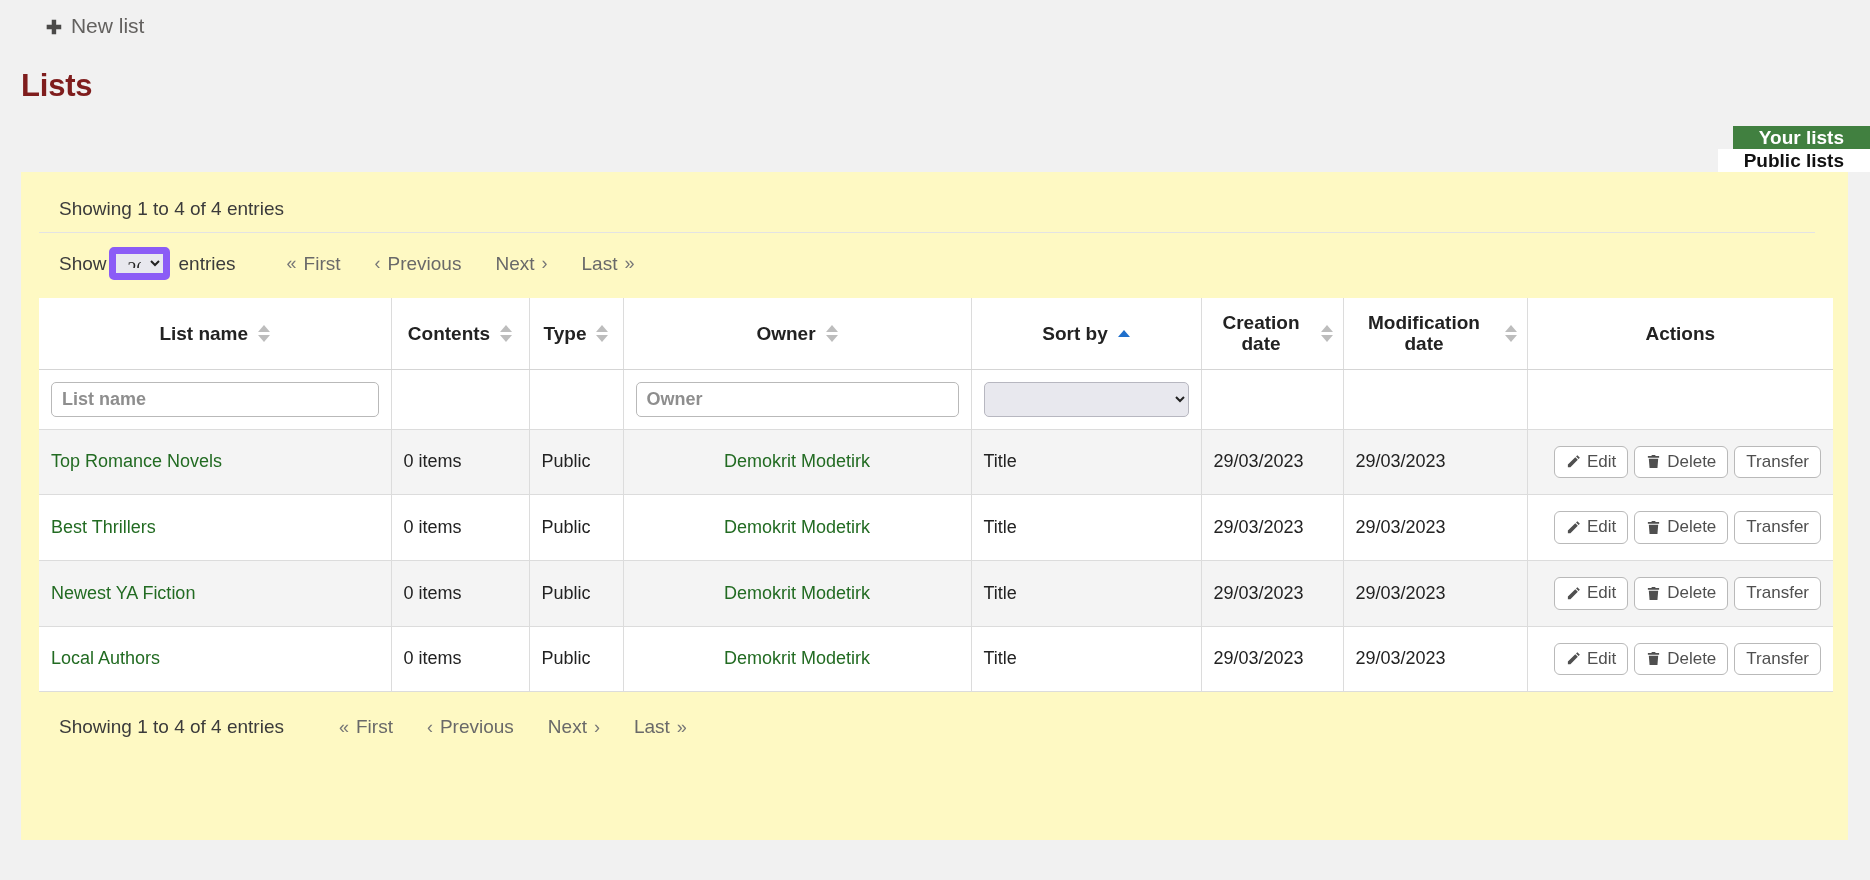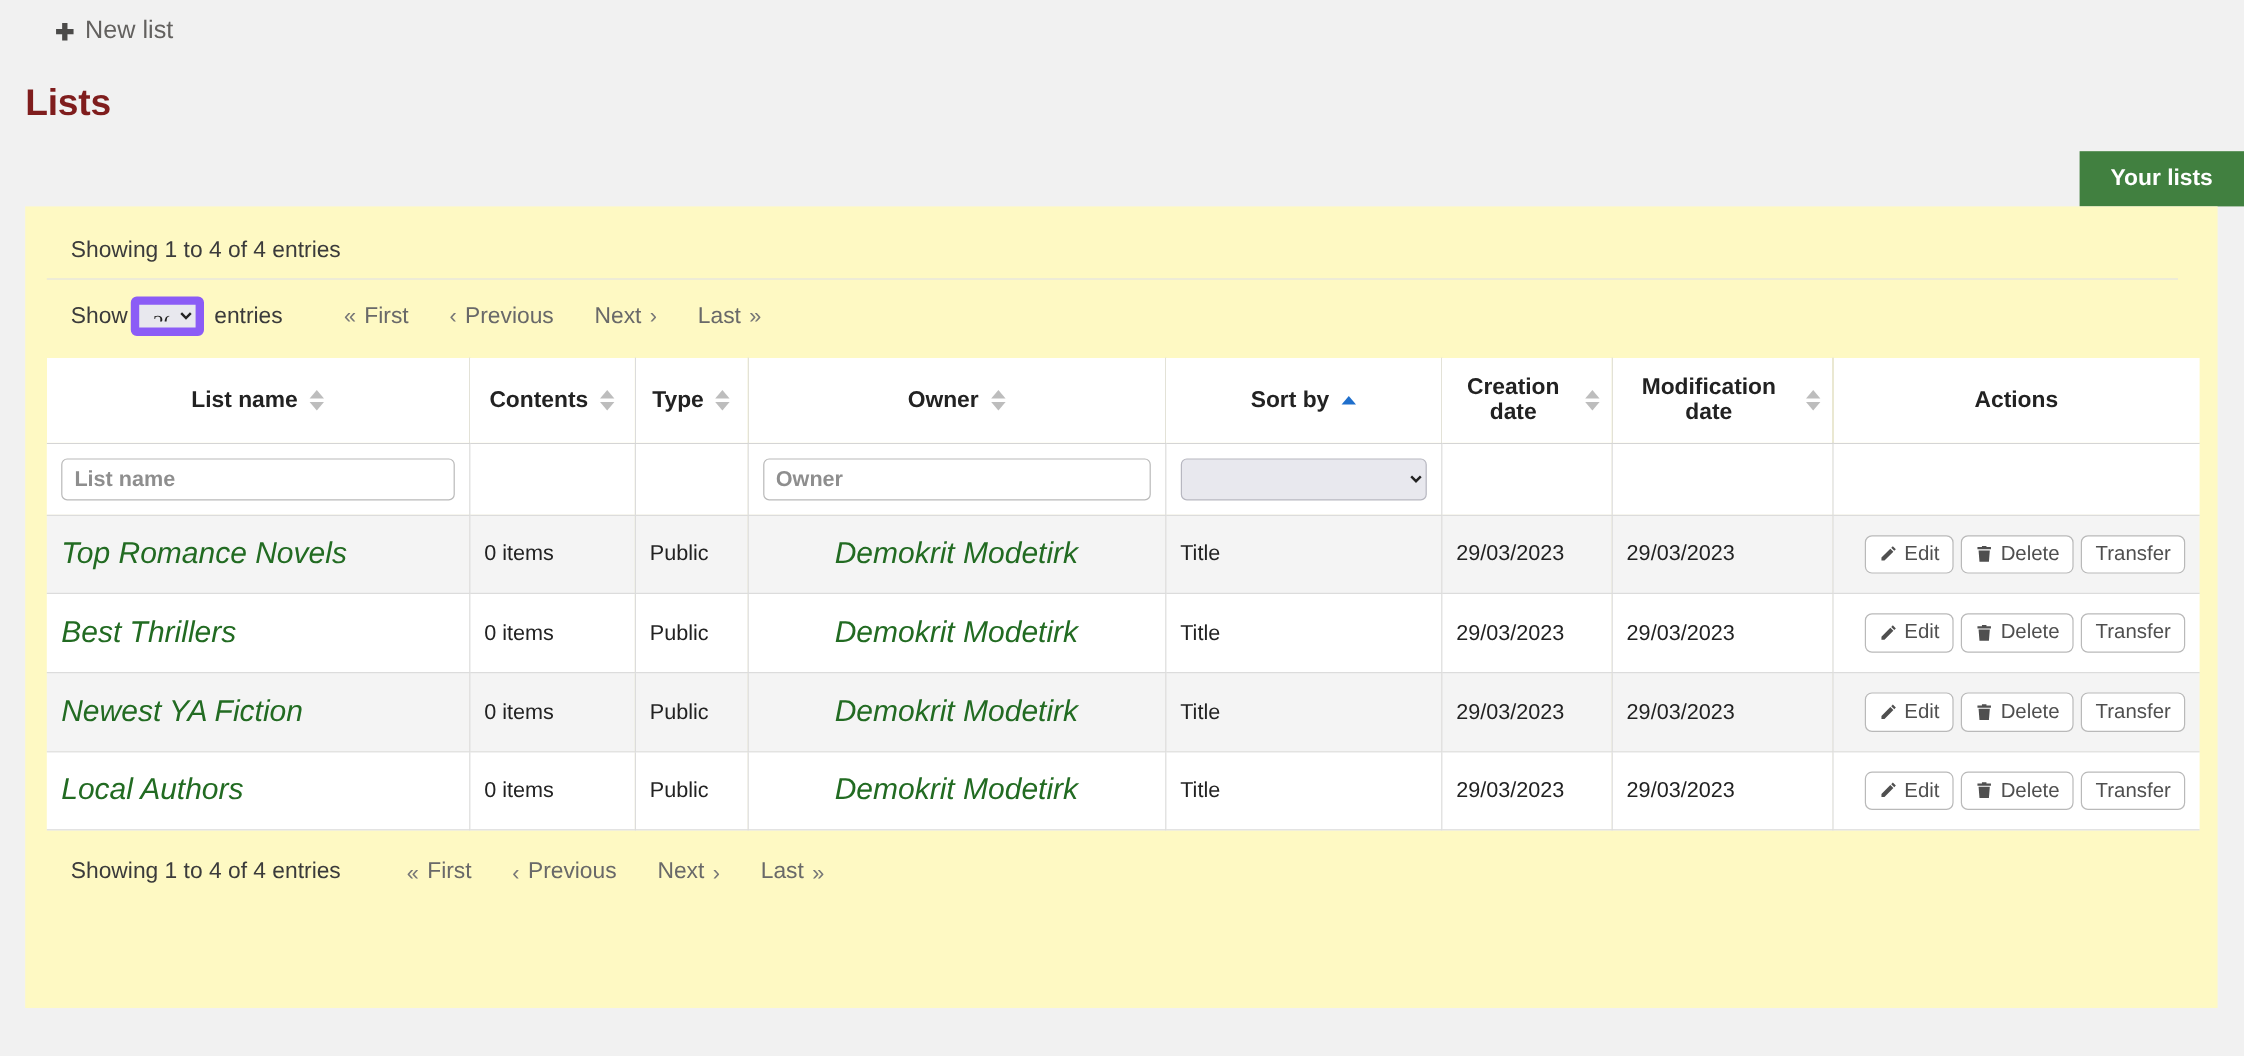--- a/index.html
+++ b/index.html
@@ -236,23 +236,22 @@
   td.c-contents { text-align: left; padding-left: 10px; }
   td.c-type { text-align: left; padding-left: 10px; }
   td.c-owner { text-align: center; padding-left: 14px; }
   td.c-sortby { text-align: left; padding-left: 12px; }
   td.c-cdate, td.c-mdate { text-align: left; padding-left: 12px; }
   td.c-actions { text-align: right; padding-right: 12px; }
 
   a.green-link {
     color: #226b22;
     text-decoration: none;
-    font-size: 25px;
-    cursor: pointer;
-    font-style: italic;
+    font-size: 18px;
+    cursor: pointer;
   }
   .plain-cell { font-size: 19px; color: #222; }
 
   
   .actions-wrap {
     display: flex;
     justify-content: flex-end;
     align-items: center;
     gap: 6px;
   }
@@ -301,20 +300,23 @@
     <span class="plus-icon">✚</span>
     <span>New list</span>
   </a>
 </div>
 
 <h1 class="page-title">Lists</h1>
 
 <div class="tabs">
   <div class="tab active">
     <span>Your lists</span>
+  </div>
+  <div class="tab inactive">
+    <span>Public lists</span>
   </div>
 </div>
 
 <div class="panel">
 
   <div class="showing-top">Showing 1 to 4 of 4 entries</div>
 
   <div class="controls">
     <span class="show-label">Show</span>
     <select class="entries-select"><option>10</option><option selected="">20</option><option>50</option><option>100</option></select>

